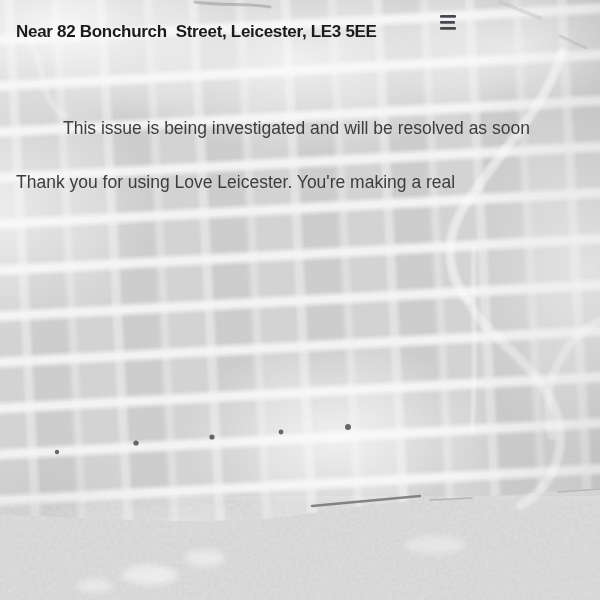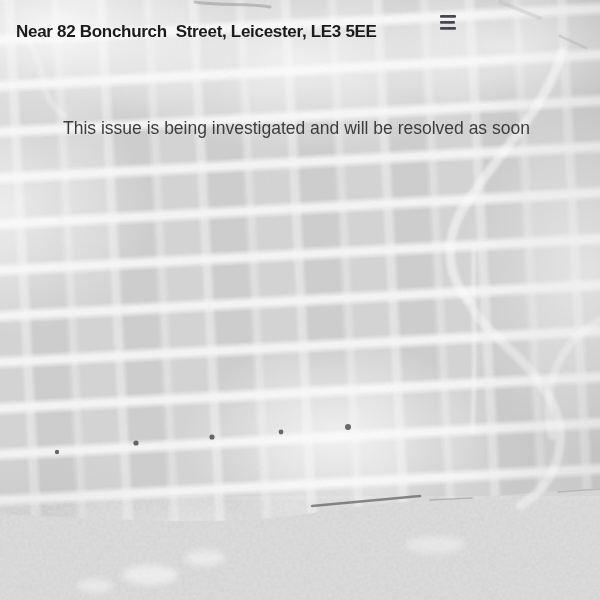--- a/index.html
+++ b/index.html
@@ -137,15 +137,16 @@
     </svg>
   </div>
 
   <div class="location-heading">Near 82 Bonchurch  Street, Leicester, LE3 5EE</div>
 
   <div class="para para-status">
     <div class="line">This issue is being investigated and will be resolved as soon</div>
   </div>
 
   <div class="para para-thanks">
+    <div class="line">Thank you for using Love Leicester. You're making a real</div>
   </div>
 
 </div>
 
 </body></html>

